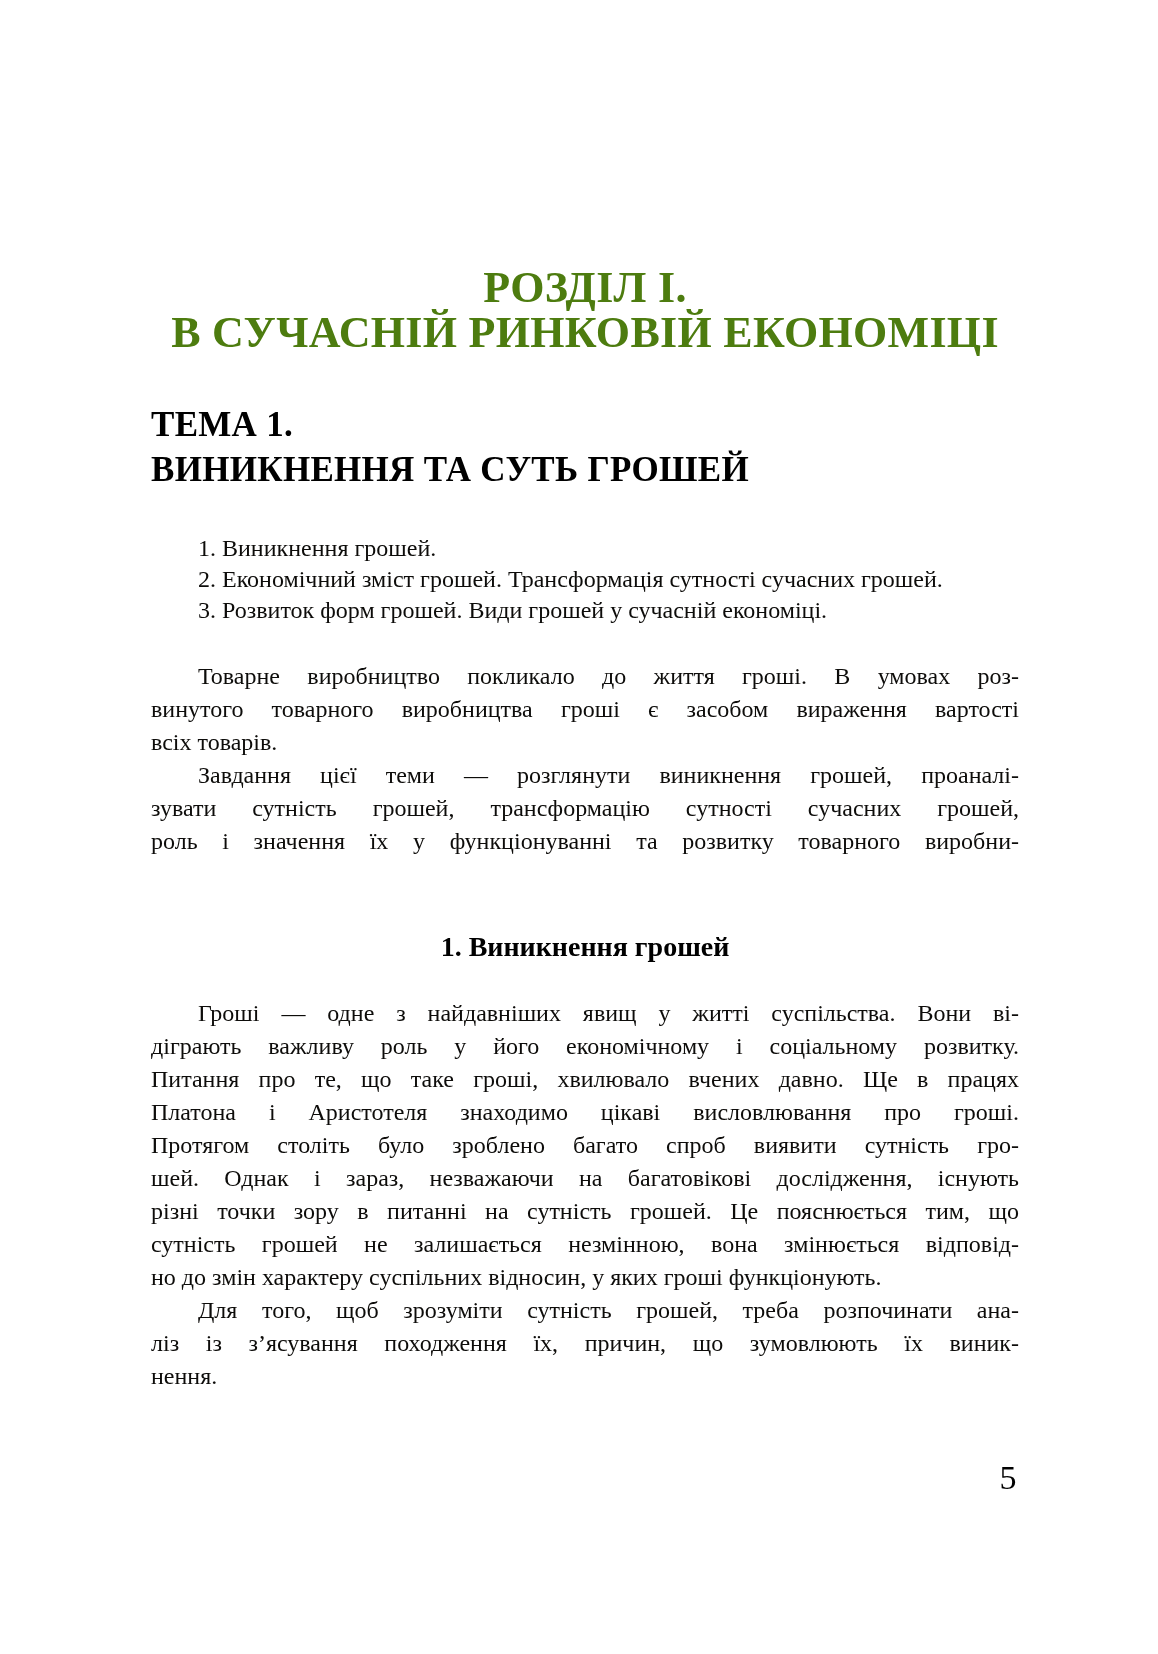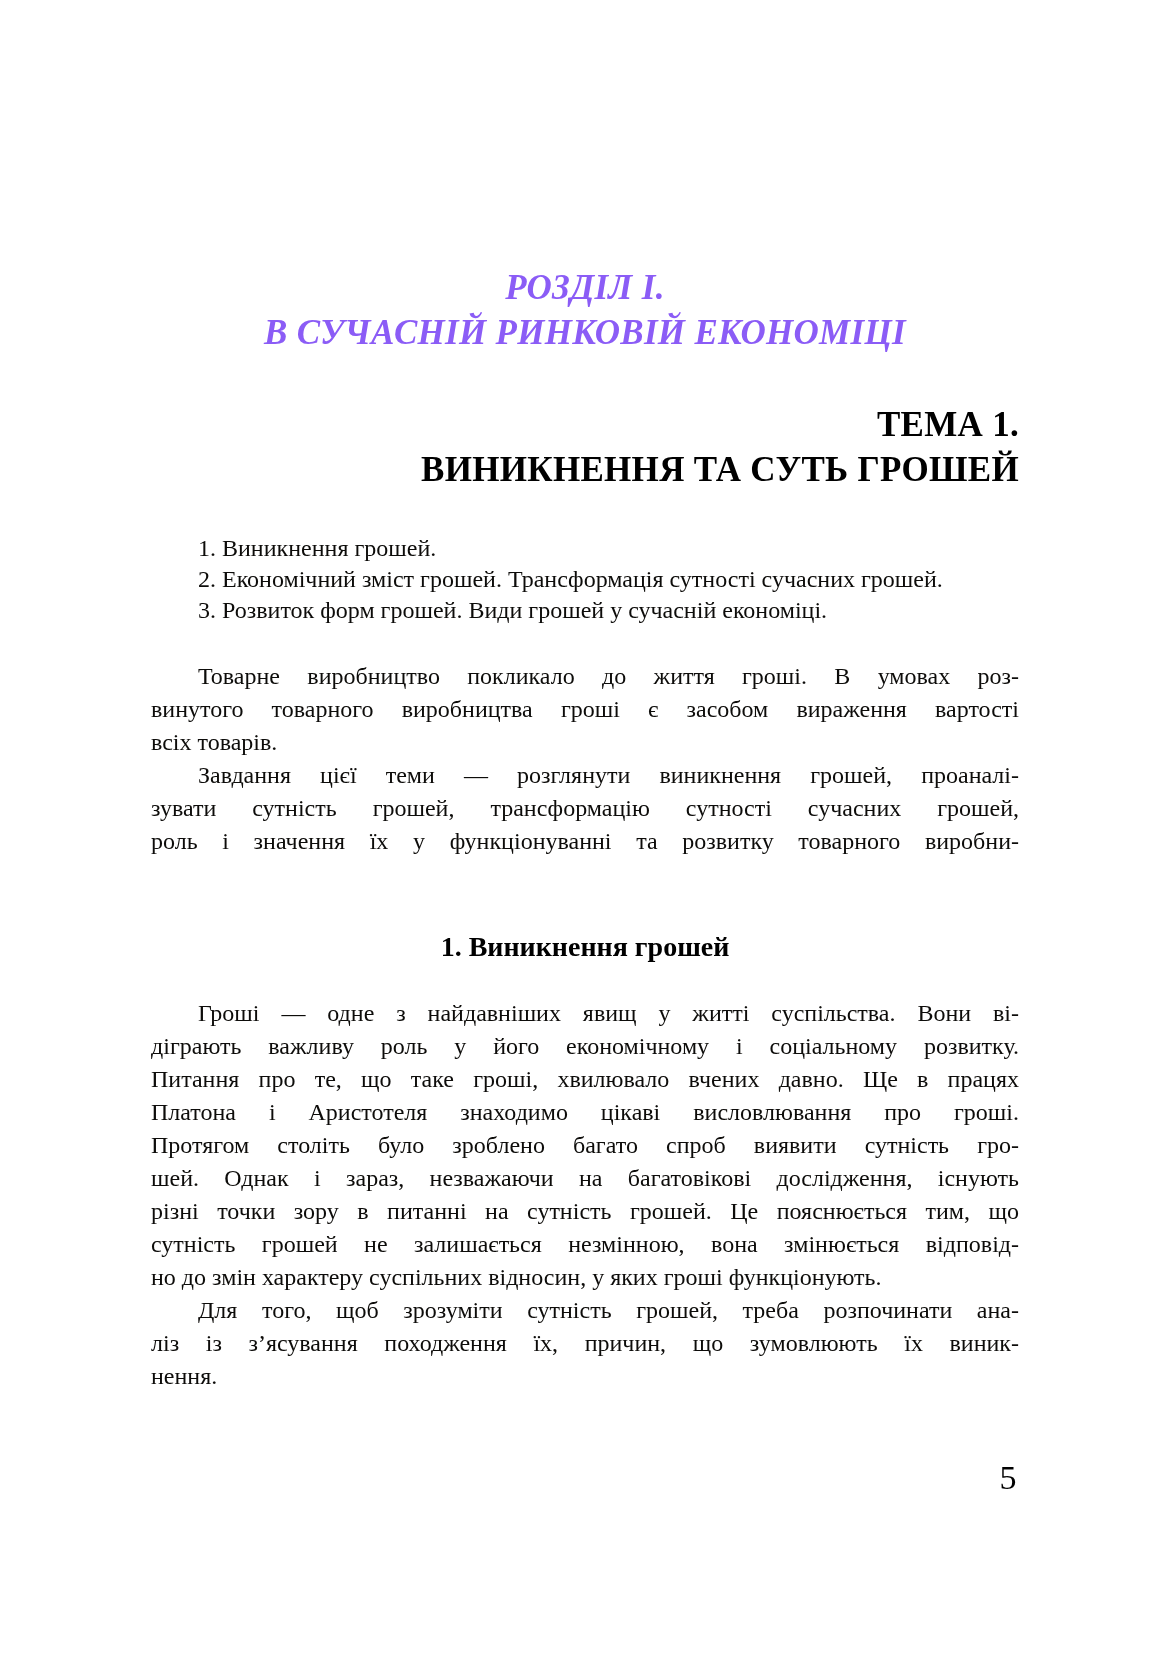--- a/index.html
+++ b/index.html
@@ -19,29 +19,28 @@
   .content {
     position: absolute;
     left: 151px;
     top: 0;
     width: 868px;
   }
   .chapter-title {
     margin-top: 265px;
     text-align: center;
     font-weight: 700;
-    font-size: 35px;
+    font-size: 44px;
     line-height: 45px;
     letter-spacing: 0.3px;
-    color: #8b5cf6;
-    font-style: italic;
+    color: #4d7c0f;
   }
   .topic-title {
     margin-top: 47px;
-    text-align: right;
+    text-align: left;
     font-weight: 700;
     font-size: 35px;
     line-height: 45px;
     letter-spacing: 0.3px;
     color: #000000;
   }
   .outline {
     margin-top: 41px;
     font-size: 24px;
     line-height: 31px;

